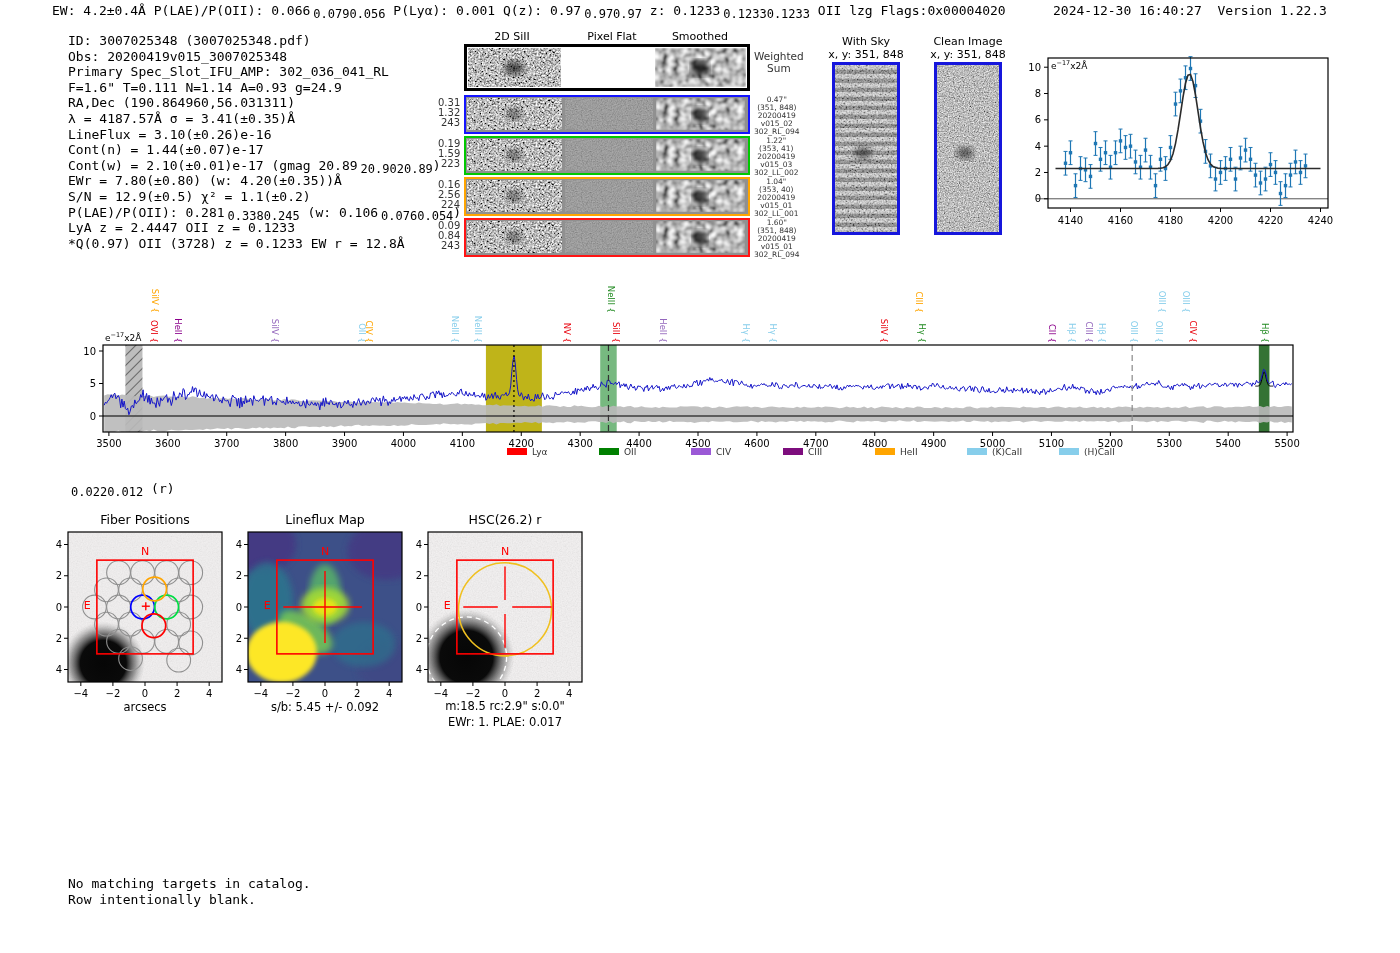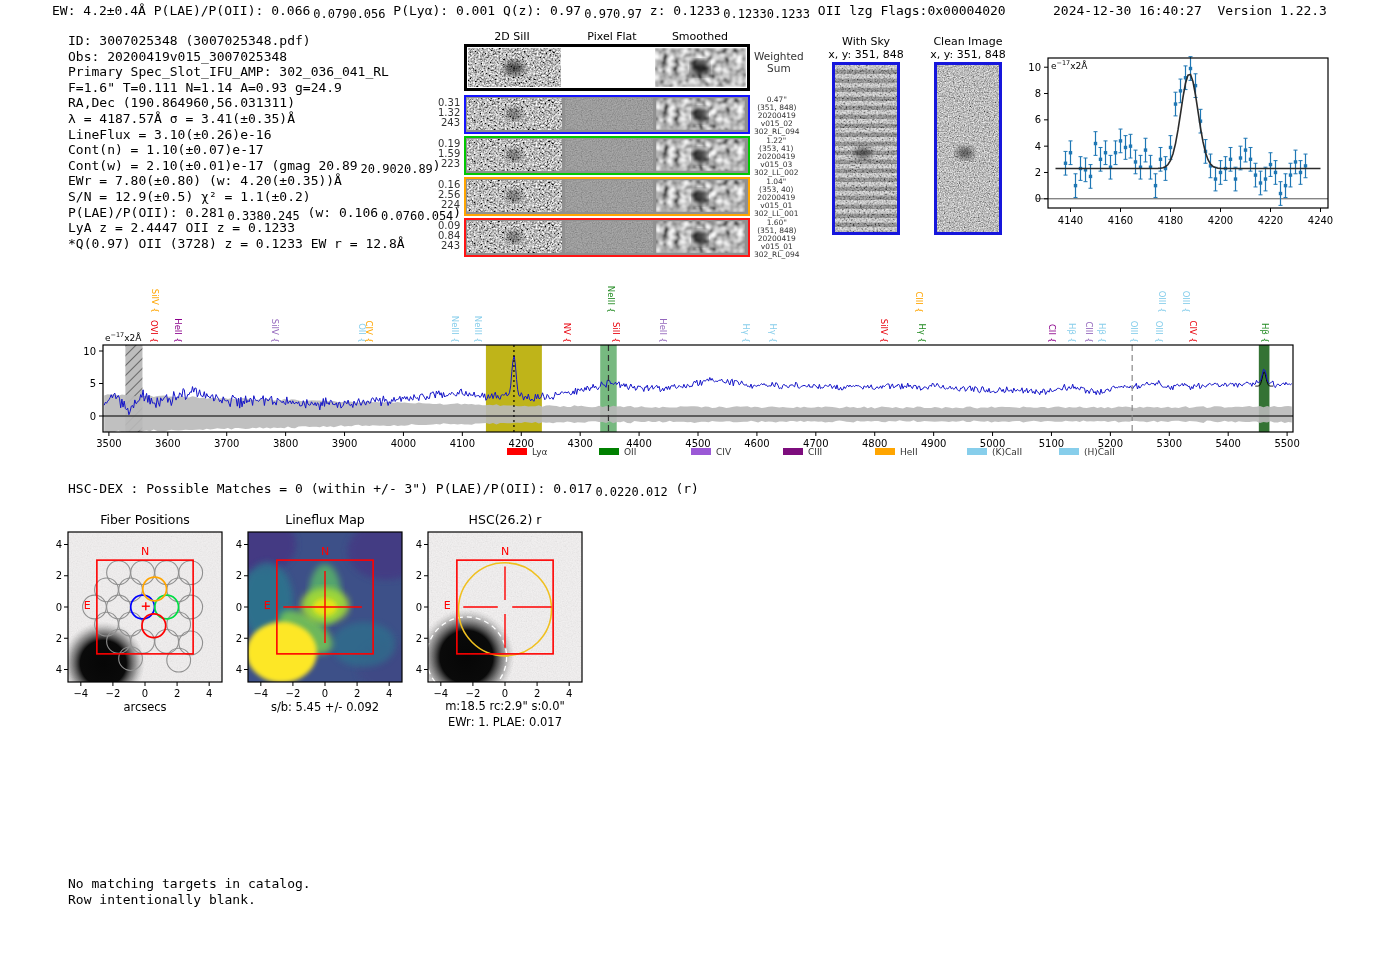--- a/index.html
+++ b/index.html
@@ -99,21 +99,21 @@
 </div>
 
 <div class="abs mono" id="info-block">
     <div><span>ID: 3007025348 (3007025348.pdf)</span></div>
     <div><span>Obs: 20200419v015_3007025348</span></div>
     <div><span>Primary Spec_Slot_IFU_AMP: 302_036_041_RL</span></div>
     <div><span>F=1.6"  T=0.111  N=1.14  A=0.93  g=24.9</span></div>
     <div><span>RA,Dec (190.864960,56.031311)</span></div>
     <div><span>λ = 4187.57Å  σ = 3.41(±0.35)Å</span></div>
     <div><span>LineFlux = 3.10(±0.26)e-16</span></div>
-    <div><span>Cont(n) = 1.10(±0.07)e-17</span></div>
+    <div><span>Cont(n) = 1.44(±0.07)e-17</span></div>
     <div><span>Cont(w) = 2.10(±0.01)e-17 (gmag 20.89</span><span class="frac">
         <span>20.90</span>
         <span>20.89</span>
       </span><span>)</span></div>
     <div><span>EWr = 7.80(±0.80) (w: 4.20(±0.35))Å</span></div>
     <div><span>S/N = 12.9(±0.5)  χ² = 1.1(±0.2)</span></div>
     <div><span>P(LAE)/P(OII): 0.281</span><span class="frac">
         <span>0.338</span>
         <span>0.245</span>
       </span><span> (w: 0.106</span><span class="frac">
@@ -634,21 +634,21 @@
       <text x="748" y="193" font-size="9" fill="#333">CIII</text>
       <rect x="815" y="186" width="20" height="7" fill="#ffa500"></rect>
       <text x="840" y="193" font-size="9" fill="#333">HeII</text>
       <rect x="907" y="186" width="20" height="7" fill="#87ceeb"></rect>
       <text x="932" y="193" font-size="9" fill="#333">(K)CaII</text>
       <rect x="999" y="186" width="20" height="7" fill="#87ceeb"></rect>
       <text x="1024" y="193" font-size="9" fill="#333">(H)CaII</text>
     </svg>
   </div>
 
-<div class="abs mono" id="hsc-dex-line"><span>HSC-DEX : Possible Matches = 0 (within +/- 3")  P(LAE)/P(OII): 0.017</span><span class="frac">
+<div class="abs mono" id="hsc-dex-line"><span class="frac">
       <span>0.022</span>
       <span>0.012</span>
     </span><span> (r)</span></div>
 
 <div class="abs" style="left:55px;top:510px;" id="fiber-holder">
     <svg width="190" height="215">
       <clipPath id="fclip">
         <rect x="13" y="22" width="154" height="150"></rect>
       </clipPath>
       <g clip-path="url(#fclip)">

